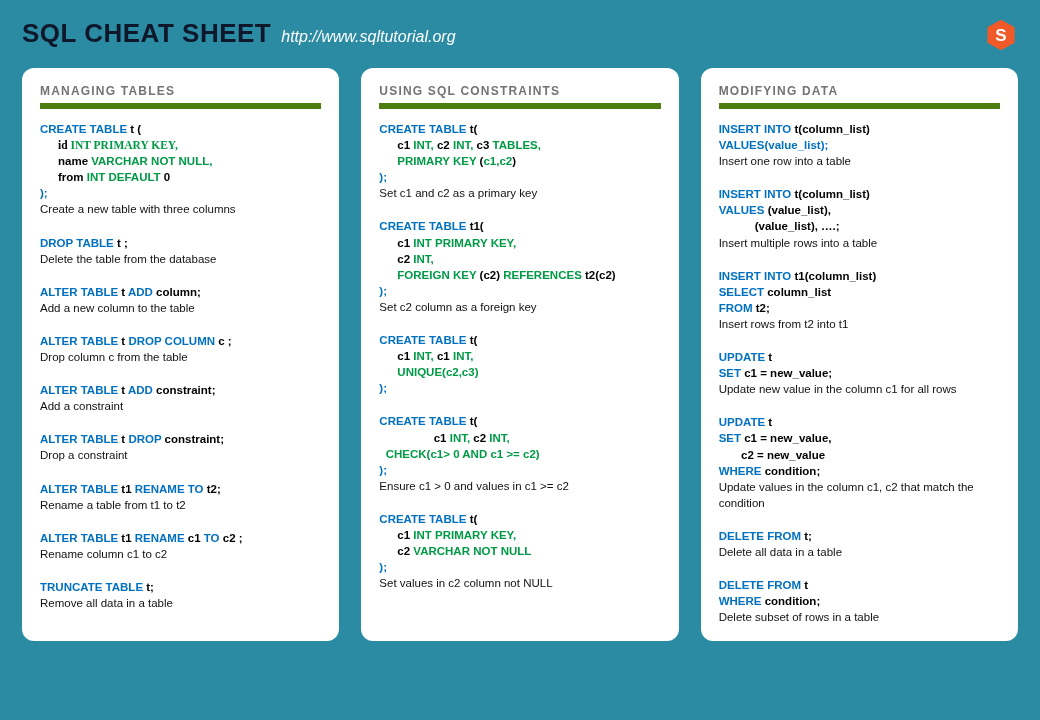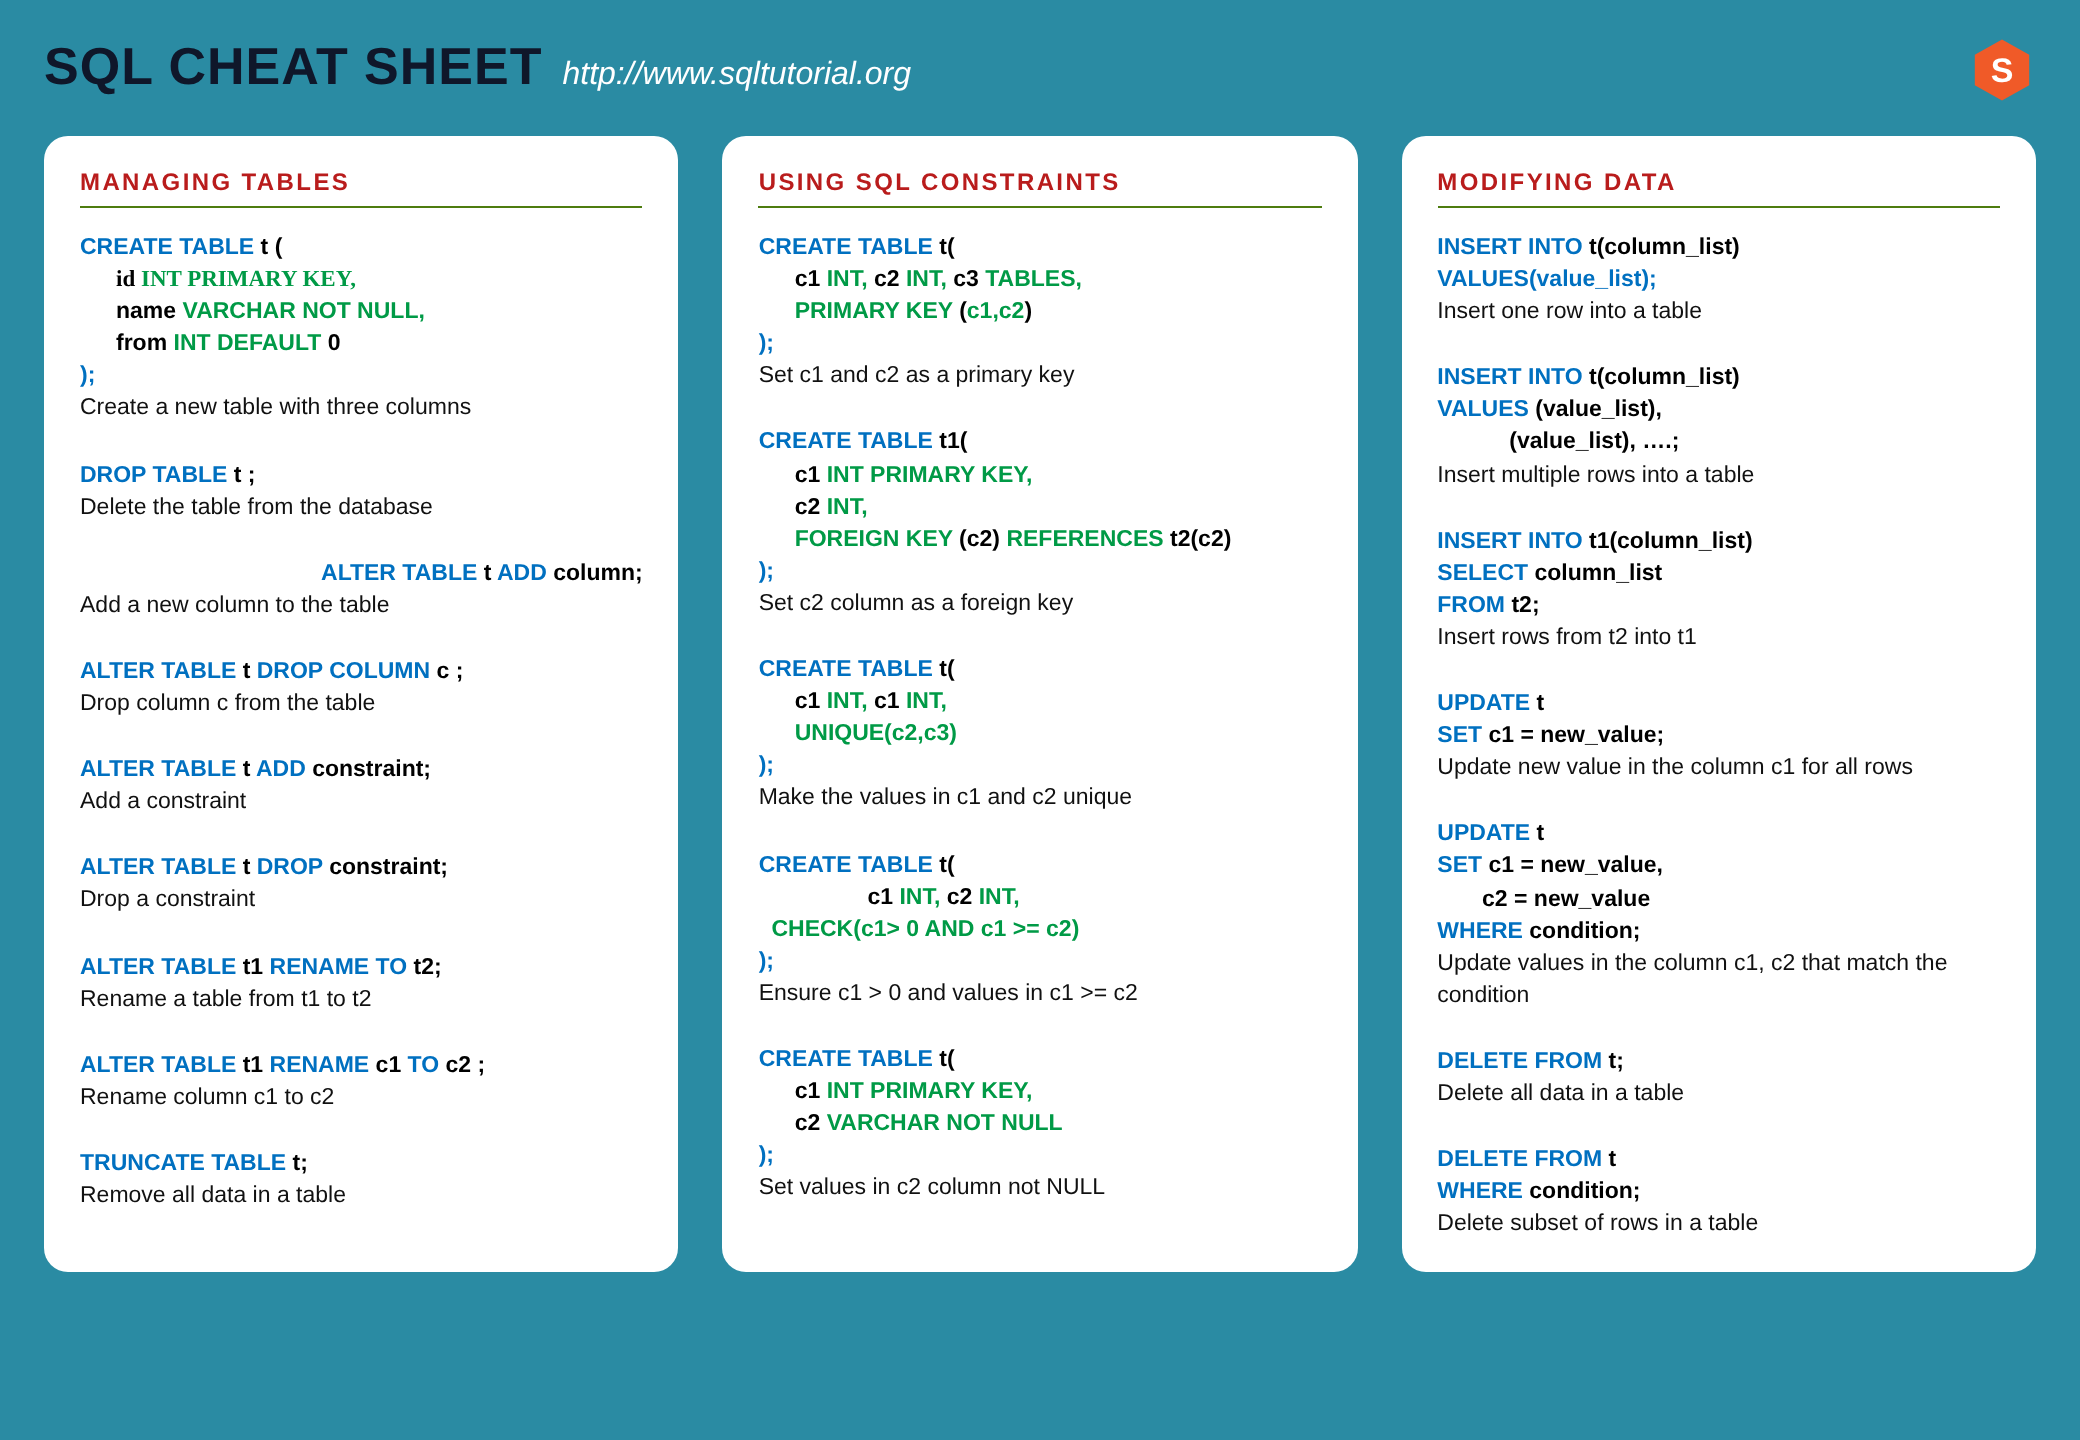--- a/index.html
+++ b/index.html
@@ -43,22 +43,22 @@
     background: #fff;
     border-radius: 12px;
     padding: 16px 18px;
     flex: 1;
     min-width: 0;
   }
   .card-heading {
     font-size: 12px;
     font-weight: bold;
     letter-spacing: 1.2px;
-    color: #b91c1c;
-    border-bottom: 1px solid #4d7c0f;
+    color: #737373;
+    border-bottom: 6px solid #4d7c0f;
     padding-bottom: 5px;
     margin-bottom: 12px;
   }
   .entry { margin-bottom: 17px; font-size: 11.5px; line-height: 1.4; }
   .entry:last-child { margin-bottom: 0; }
   .code { font-family: Arial, sans-serif; font-weight: bold; }
   .desc { font-size: 11.5px; color: #111; font-weight: normal; }
   .kw-blue  { color: #0070c0; }
   .kw-green { color: #009a46; }
   .kw-black { color: #000; }
@@ -96,21 +96,21 @@
         <div class="desc">Create a new table with three columns</div>
       </div>
       <div class="entry">
         <div class="code">
           <div style="white-space: pre;"><span class="kw-blue">DROP TABLE </span><span class="kw-black">t ;</span></div>
         </div>
         <div class="desc">Delete the table from the database</div>
       </div>
       <div class="entry">
         <div class="code">
-          <div style="white-space: pre; text-align: right;"><span class="kw-blue">ALTER TABLE </span><span class="kw-black">t </span><span class="kw-blue">ADD </span><span class="kw-black">column;</span></div>
+          <div style="white-space: pre;"><span class="kw-blue">ALTER TABLE </span><span class="kw-black">t </span><span class="kw-blue">ADD </span><span class="kw-black">column;</span></div>
         </div>
         <div class="desc">Add a new column to the table</div>
       </div>
       <div class="entry">
         <div class="code">
           <div style="white-space: pre;"><span class="kw-blue">ALTER TABLE </span><span class="kw-black">t </span><span class="kw-blue">DROP COLUMN </span><span class="kw-black">c ;</span></div>
         </div>
         <div class="desc">Drop column c from the table</div>
       </div>
       <div class="entry">
@@ -165,21 +165,20 @@
         </div>
         <div class="desc">Set c2 column as a foreign key</div>
       </div>
       <div class="entry">
         <div class="code">
           <div style="white-space: pre;"><span class="kw-blue">CREATE TABLE </span><span class="kw-black">t(</span></div>
           <div style="white-space: pre;"><span class="indent"></span><span class="kw-black">c1 </span><span class="kw-green">INT, </span><span class="kw-black">c1 </span><span class="kw-green">INT,</span></div>
           <div style="white-space: pre;"><span class="indent"></span><span class="kw-green">UNIQUE(c2,c3)</span></div>
           <div style="white-space: pre;"><span class="kw-blue">);</span></div>
         </div>
-        <div class="desc">Make the values in c1 and c2 unique</div>
       </div>
       <div class="entry">
         <div class="code">
           <div style="white-space: pre;"><span class="kw-blue">CREATE TABLE </span><span class="kw-black">t(</span></div>
           <div style="white-space: pre; margin-left: 48px;"><span class="kw-black">  c1 </span><span class="kw-green">INT, </span><span class="kw-black">c2 </span><span class="kw-green">INT,</span></div>
           <div style="white-space: pre;"><span class="kw-black">  </span><span class="kw-green">CHECK(c1&gt; 0 AND c1 &gt;= c2)</span></div>
           <div style="white-space: pre;"><span class="kw-blue">);</span></div>
         </div>
         <div class="desc">Ensure c1 &gt; 0 and values in c1 &gt;= c2</div>
       </div>

